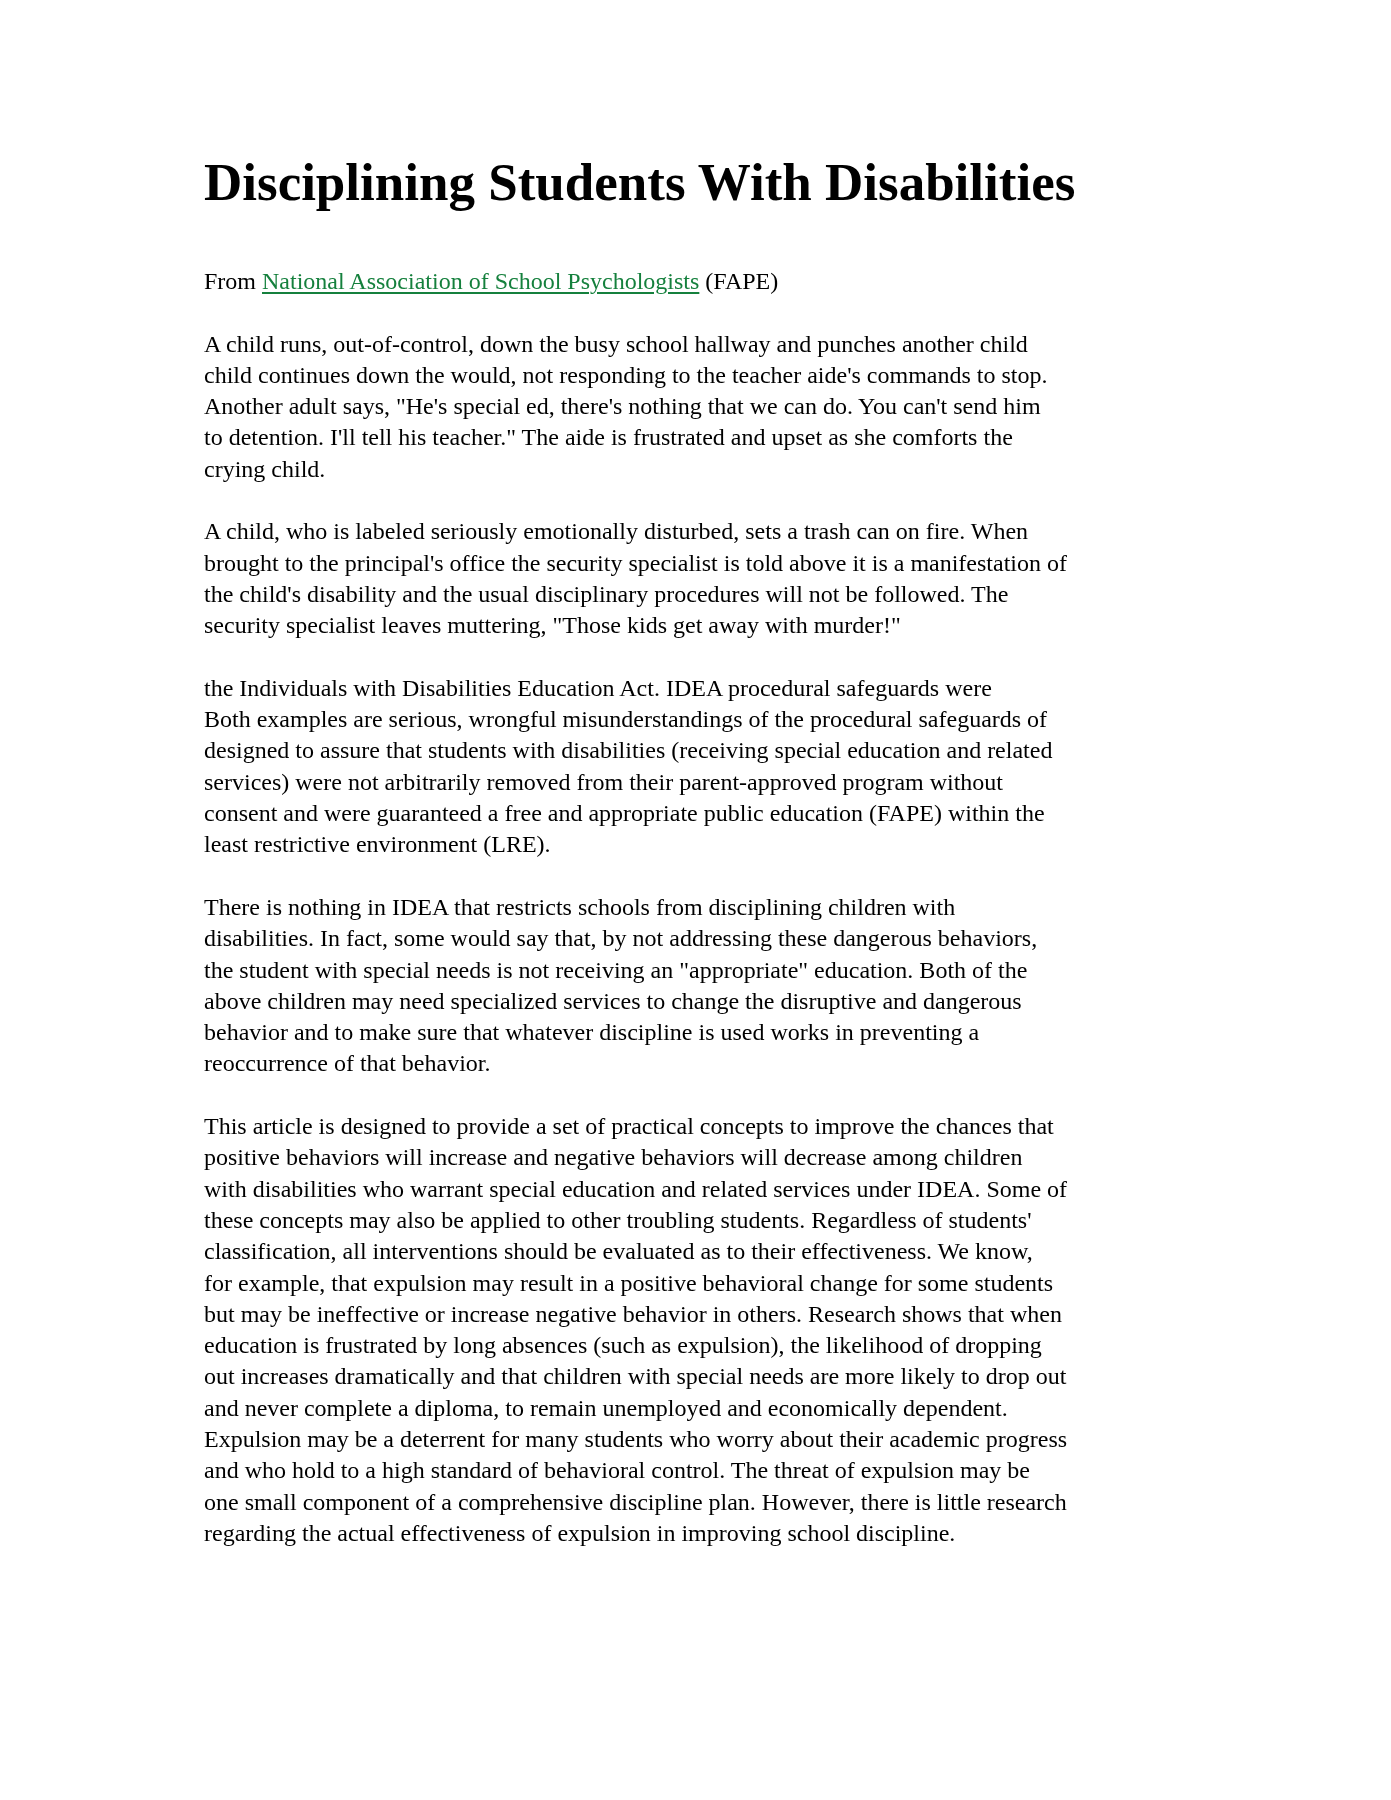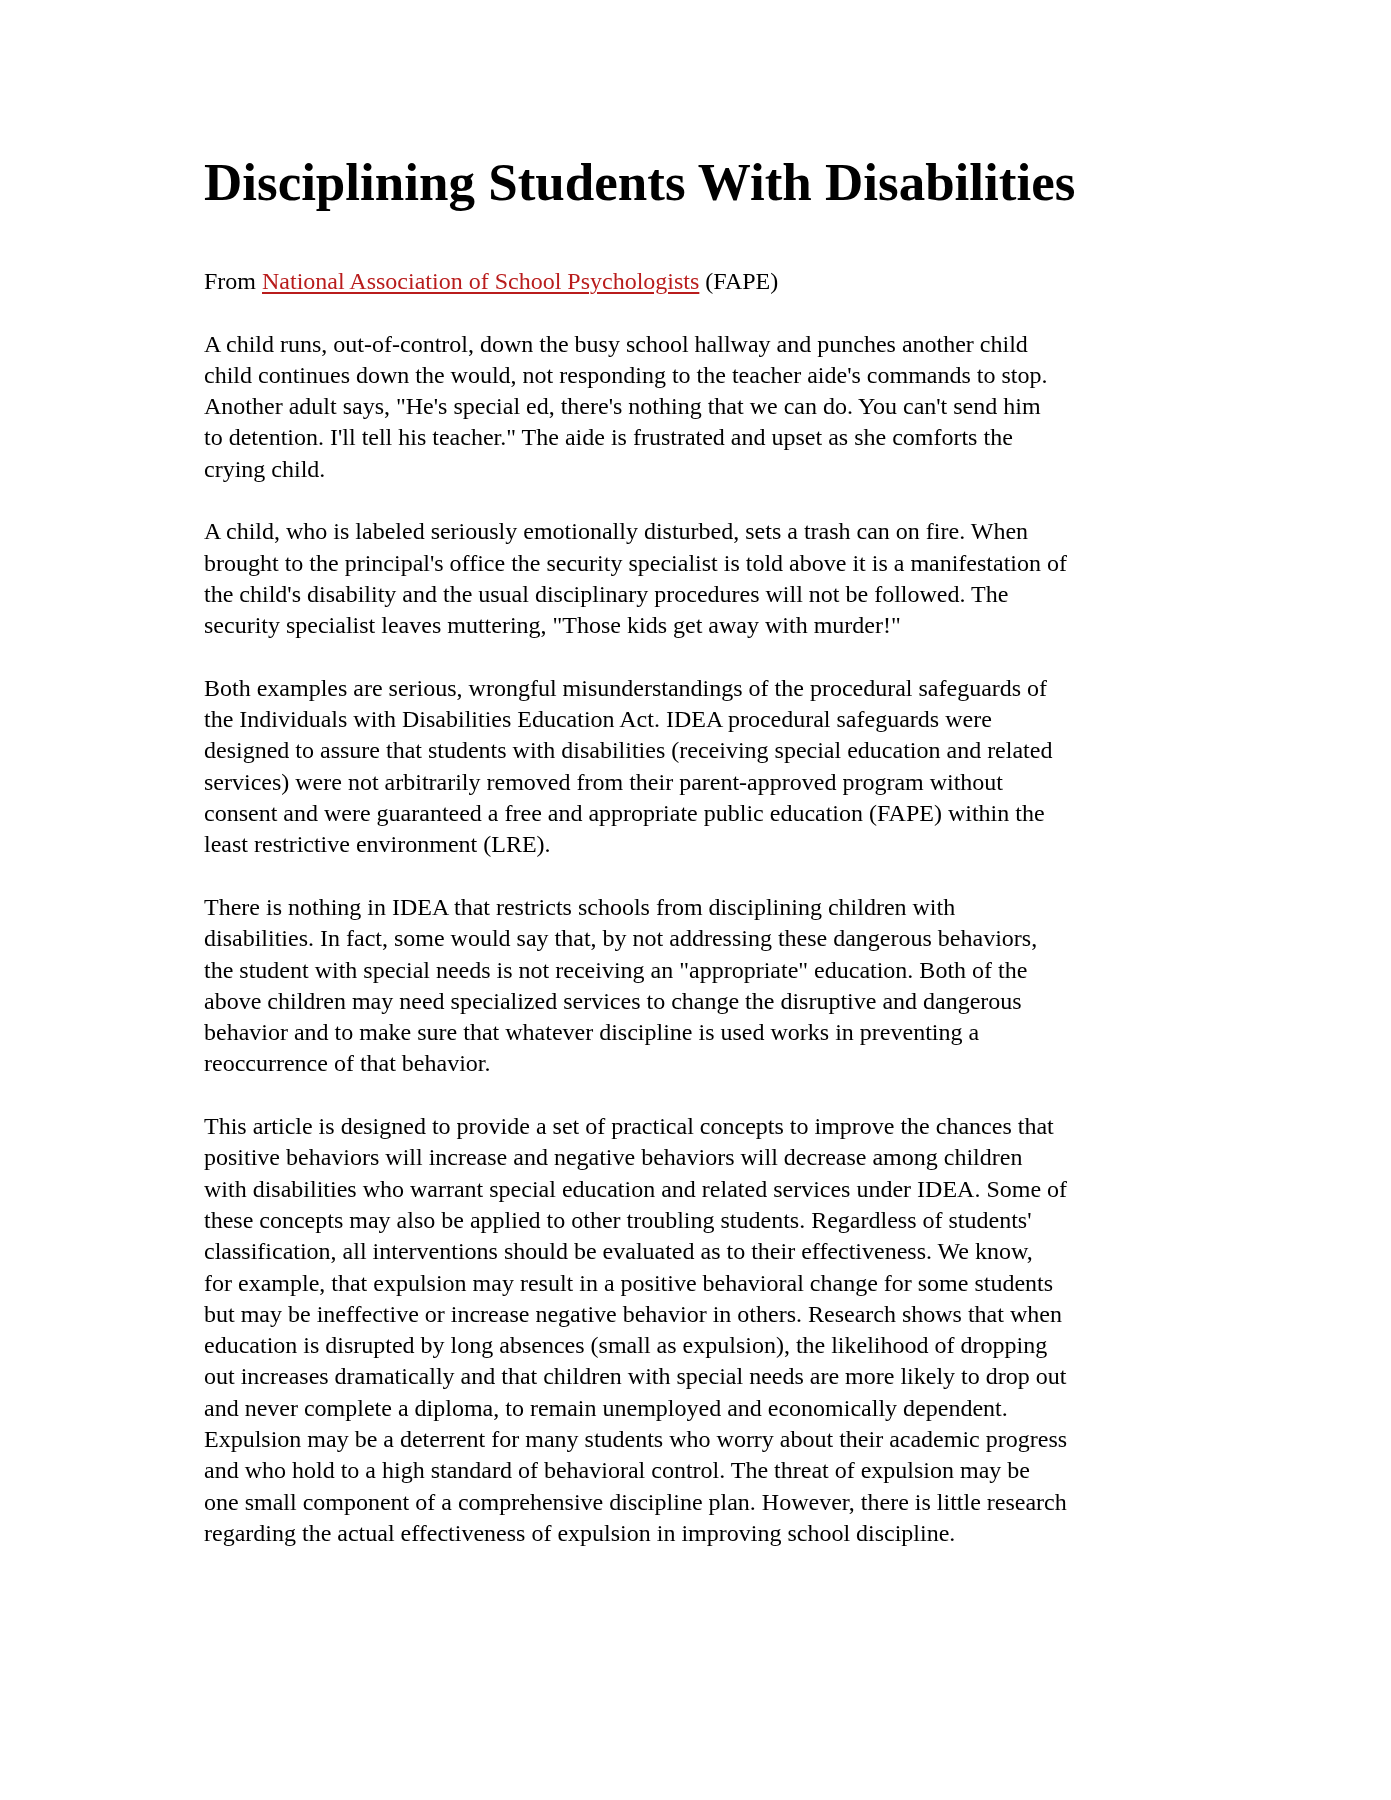--- a/index.html
+++ b/index.html
@@ -52,40 +52,40 @@
       white-space: nowrap;
     }
   </style>
 </head>
 <body>
 
 <div class="page">
   <h1 class="title">Disciplining Students With Disabilities</h1>
 
   <div class="byline">
-    <div class="line"><span>From </span><a style="color: #b91c1c; text-align: center;">National Association of School Psychologists</a><span> (FAPE)</span></div>
+    <div class="line"><span>From </span><a style="color: #15803d; text-align: center;">National Association of School Psychologists</a><span> (FAPE)</span></div>
   </div>
 
   <div id="paragraphs">
       <p class="para">
         <span class="line">A child runs, out-of-control, down the busy school hallway and punches another child</span>
         <span class="line">child continues down the would, not responding to the teacher aide's commands to stop.</span>
         <span class="line">Another adult says, "He's special ed, there's nothing that we can do. You can't send him</span>
         <span class="line">to detention. I'll tell his teacher." The aide is frustrated and upset as she comforts the</span>
         <span class="line">crying child.</span>
       </p>
       <p class="para">
         <span class="line">A child, who is labeled seriously emotionally disturbed, sets a trash can on fire. When</span>
         <span class="line">brought to the principal's office the security specialist is told above it is a manifestation of</span>
         <span class="line">the child's disability and the usual disciplinary procedures will not be followed. The</span>
         <span class="line">security specialist leaves muttering, "Those kids get away with murder!"</span>
       </p>
       <p class="para">
+        <span class="line">the Individuals with Disabilities Education Act. IDEA procedural safeguards were</span>
         <span class="line">Both examples are serious, wrongful misunderstandings of the procedural safeguards of</span>
-        <span class="line">the Individuals with Disabilities Education Act. IDEA procedural safeguards were</span>
         <span class="line">designed to assure that students with disabilities (receiving special education and related</span>
         <span class="line">services) were not arbitrarily removed from their parent-approved program without</span>
         <span class="line">consent and were guaranteed a free and appropriate public education (FAPE) within the</span>
         <span class="line">least restrictive environment (LRE).</span>
       </p>
       <p class="para">
         <span class="line">There is nothing in IDEA that restricts schools from disciplining children with</span>
         <span class="line">disabilities. In fact, some would say that, by not addressing these dangerous behaviors,</span>
         <span class="line">the student with special needs is not receiving an "appropriate" education. Both of the</span>
         <span class="line">above children may need specialized services to change the disruptive and dangerous</span>
@@ -93,21 +93,21 @@
         <span class="line">reoccurrence of that behavior.</span>
       </p>
       <p class="para">
         <span class="line">This article is designed to provide a set of practical concepts to improve the chances that</span>
         <span class="line">positive behaviors will increase and negative behaviors will decrease among children</span>
         <span class="line">with disabilities who warrant special education and related services under IDEA. Some of</span>
         <span class="line">these concepts may also be applied to other troubling students. Regardless of students'</span>
         <span class="line">classification, all interventions should be evaluated as to their effectiveness. We know,</span>
         <span class="line">for example, that expulsion may result in a positive behavioral change for some students</span>
         <span class="line">but may be ineffective or increase negative behavior in others. Research shows that when</span>
-        <span class="line">education is disrupted by long absences (small as expulsion), the likelihood of dropping</span>
+        <span class="line">education is frustrated by long absences (such as expulsion), the likelihood of dropping</span>
         <span class="line">out increases dramatically and that children with special needs are more likely to drop out</span>
         <span class="line">and never complete a diploma, to remain unemployed and economically dependent.</span>
         <span class="line">Expulsion may be a deterrent for many students who worry about their academic progress</span>
         <span class="line">and who hold to a high standard of behavioral control. The threat of expulsion may be</span>
         <span class="line">one small component of a comprehensive discipline plan. However, there is little research</span>
         <span class="line">regarding the actual effectiveness of expulsion in improving school discipline.</span>
       </p>
     </div>
 </div>
 

